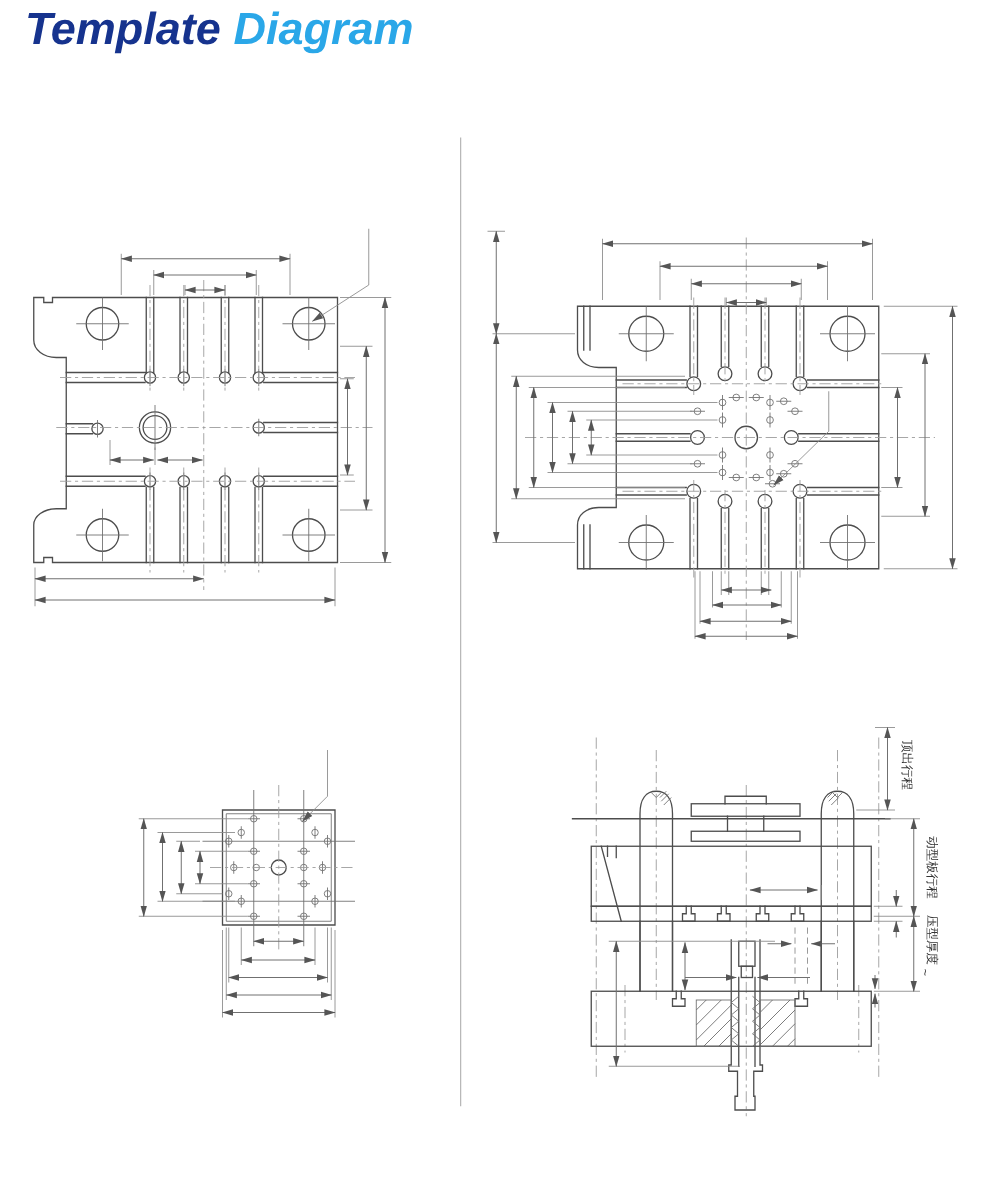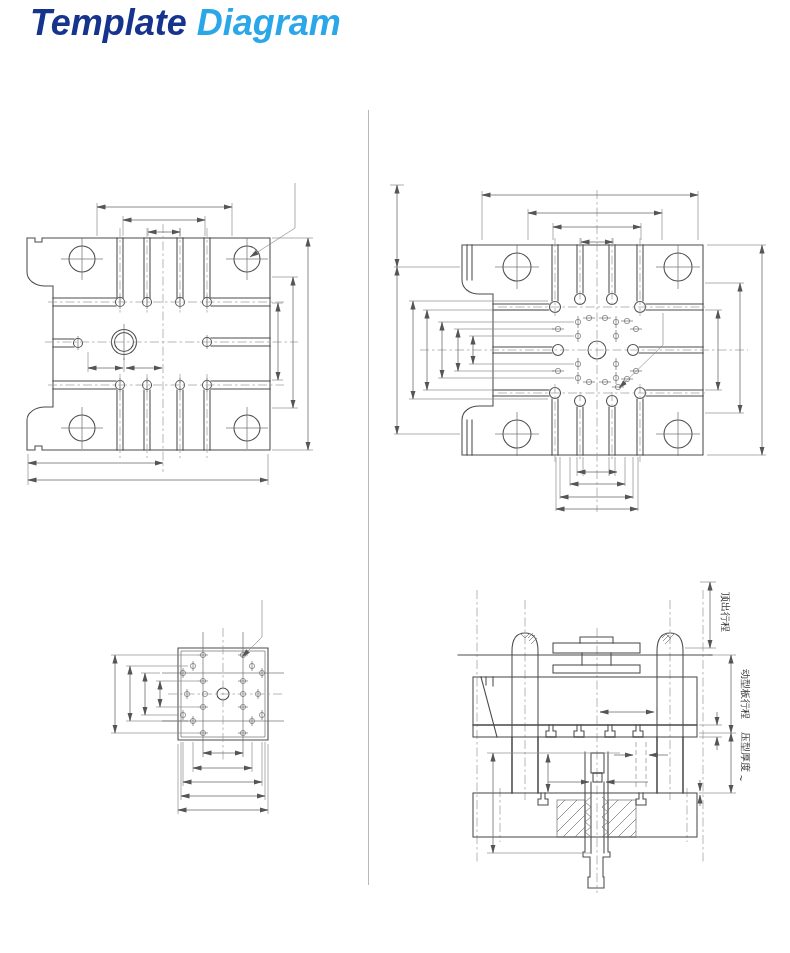--- a/index.html
+++ b/index.html
@@ -1,18 +1,18 @@
 <!DOCTYPE html>
 <html><head>
 <meta charset="utf-8">
 <style>
   html,body{margin:0;padding:0;background:#fff;}
   #page{position:relative;width:790px;height:953px;background:#fff;overflow:hidden;
         font-family:"Liberation Sans",sans-serif;}
-  #title{position:absolute;left:30px;top:2px;font-size:36px;font-weight:bold;
+  #title{position:absolute;left:20px;top:2px;font-size:36px;font-weight:bold;
          font-style:italic;letter-spacing:0px;white-space:nowrap;}
   .t1{color:#16338e;} .t2{color:#2aa7e8;}
   #divider{position:absolute;left:368px;top:110px;width:1px;height:775px;background:#b8b8b8;}
   svg{position:absolute;left:0;top:0;}
   .g{stroke:#4d4d4d;stroke-width:1.05;fill:none;stroke-linecap:square;}
   .t{stroke:#6f6f6f;stroke-width:.7;fill:none;}
   .e{stroke:#8c8c8c;stroke-width:.7;fill:none;}
   .c{stroke:#9a9a9a;stroke-width:.7;fill:none;stroke-dasharray:9 3 2.5 3;}
   .dsh{stroke:#8c8c8c;stroke-width:.7;fill:none;stroke-dasharray:5 3;}
   .d{stroke:#707070;stroke-width:.8;fill:none;}

